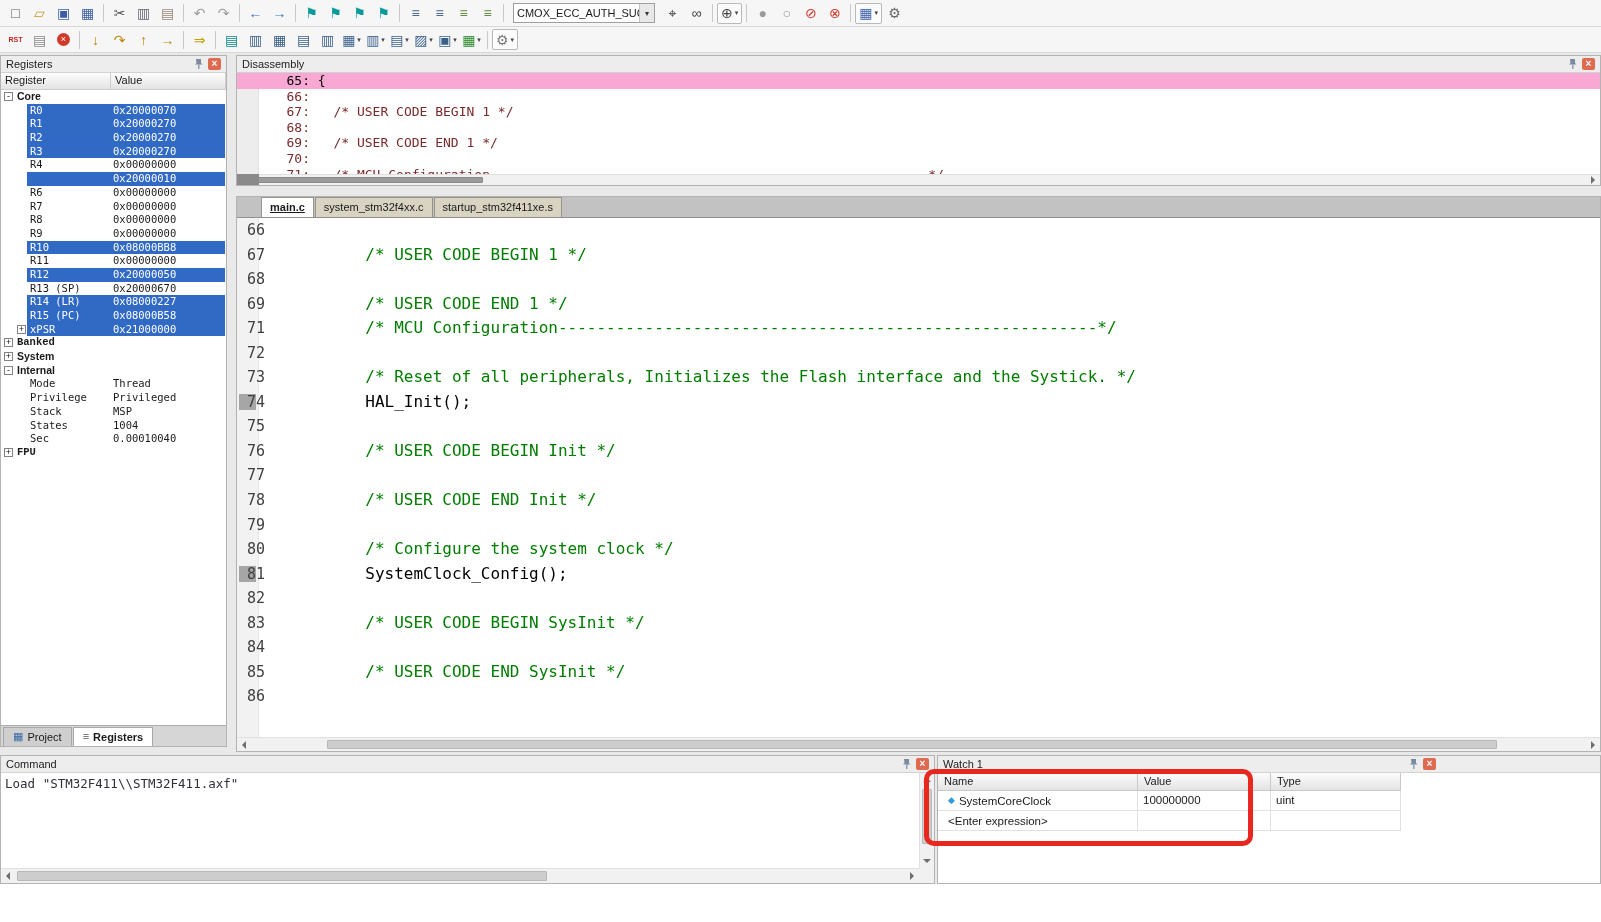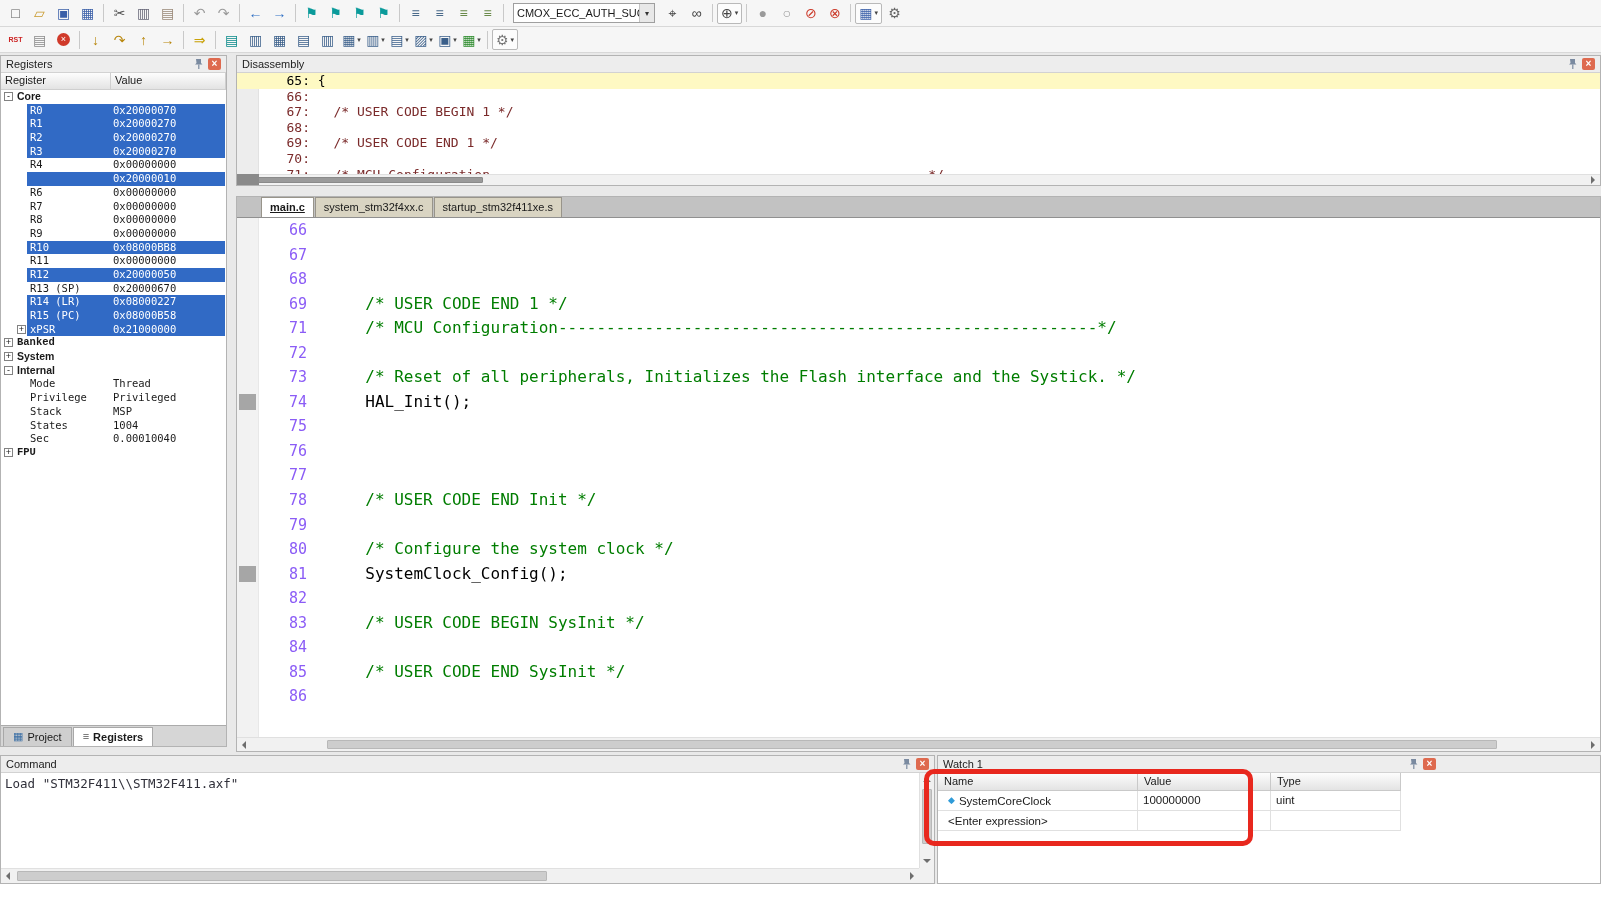--- a/index.html
+++ b/index.html
@@ -59,35 +59,35 @@
   .ltab.active{background:#fff;font-weight:bold}
   .ltab-icon{font-size:11px;line-height:1}
 
   
   #disasm-panel{left:236px;top:55px;width:1365px;height:131px}
   .disasm-margin{position:absolute;left:0;top:17px;width:22px;bottom:11px;background:#ededed;border-right:1px solid #e2e2e2}
   #disasm-lines{position:absolute;left:0;top:17px;right:0;bottom:11px;overflow:hidden;
     font-family:"DejaVu Sans Mono","Liberation Mono",monospace;font-size:13px;line-height:15.6px;
     white-space:pre;color:#7a2a2a;z-index:1}
   .dline{padding-left:26px;height:15.6px}
-  .dline.cur{background:#fef9c3;color:#000}
+  .dline.cur{background:#f9a8d4;color:#000}
   .disasm-corner{position:absolute;left:0;bottom:0;width:22px;height:11px;background:#8a8a8a;z-index:2}
 
   
   #editor{position:absolute;left:236px;top:196px;width:1365px;height:556px;background:#fff;border:1px solid #b3b3b3}
   #editor-tabs{height:21px;background:#c2c2c2;border-bottom:1px solid #909090;display:flex;align-items:flex-end;padding-left:24px}
   .etab{font-size:11px;padding:3px 8px;background:#d9d4c2;border:1px solid #98948a;border-bottom:none;
     margin-right:1px;height:20px;white-space:nowrap}
   .etab.active{background:#fff;font-weight:bold;text-decoration:underline}
   #editor-body{position:absolute;left:0;top:21px;right:0;bottom:14px;overflow:hidden;background:#fff}
   .emargin{position:absolute;left:0;top:0;width:22px;height:100%;background:#f2f2f2;border-right:1px solid #e8e8e8}
   .eline{position:relative;height:24.55px;line-height:24.55px;white-space:pre;
     font-family:"DejaVu Sans Mono","Liberation Mono",monospace}
   .emark{position:absolute;left:2px;top:4px;width:17px;height:16px;background:#a6a6a6}
-  .elnum{position:absolute;left:26px;width:44px;text-align:right;font-size:15px;color:#8b5cf6}
+  .elnum{position:absolute;left:10px;width:44px;font-size:15px;color:#404040}
   .ecode{position:absolute;left:109px;font-size:16px;color:#000}
   .ecode.comment{color:#007d00}
 
   
   .hscroll{position:absolute;background:#f1f1f1;border-top:1px solid #e0e0e0}
   .vscroll{position:absolute;background:#f1f1f1;border-left:1px solid #e0e0e0}
   .sb-btn{position:absolute;top:0;width:14px;height:100%;display:flex;align-items:center;justify-content:center}
   .sb-left{left:0}.sb-right{right:0}
   .sb-vbtn{position:absolute;left:0;width:100%;height:14px;display:flex;align-items:center;justify-content:center}
   .sb-top{top:0}.sb-bottom{bottom:0}
@@ -487,29 +487,29 @@
   <div id="editor">
     <div id="editor-tabs">
         <div class="etab active">main.c</div>
         <div class="etab">system_stm32f4xx.c</div>
         <div class="etab">startup_stm32f411xe.s</div>
       </div>
     <div id="editor-body">
       <div class="emargin"></div>
       <div id="editor-lines">
           <div class="eline"><span class="elnum">66</span><span class="ecode"></span></div>
-          <div class="eline"><span class="elnum">67</span></div>
+          <div class="eline"><span class="elnum">67</span><span class="ecode comment">  /* USER CODE BEGIN 1 */</span></div>
           <div class="eline"><span class="elnum">68</span><span class="ecode"></span></div>
           <div class="eline"><span class="elnum">69</span><span class="ecode comment">  /* USER CODE END 1 */</span></div>
           <div class="eline"><span class="elnum">71</span><span class="ecode comment">  /* MCU Configuration--------------------------------------------------------*/</span></div>
           <div class="eline"><span class="elnum">72</span><span class="ecode"></span></div>
           <div class="eline"><span class="elnum">73</span><span class="ecode comment">  /* Reset of all peripherals, Initializes the Flash interface and the Systick. */</span></div>
           <div class="eline"><div class="emark"></div><span class="elnum">74</span><span class="ecode">  HAL_Init();</span></div>
           <div class="eline"><span class="elnum">75</span><span class="ecode"></span></div>
-          <div class="eline"><span class="elnum">76</span></div>
+          <div class="eline"><span class="elnum">76</span><span class="ecode comment">  /* USER CODE BEGIN Init */</span></div>
           <div class="eline"><span class="elnum">77</span><span class="ecode"></span></div>
           <div class="eline"><span class="elnum">78</span><span class="ecode comment">  /* USER CODE END Init */</span></div>
           <div class="eline"><span class="elnum">79</span><span class="ecode"></span></div>
           <div class="eline"><span class="elnum">80</span><span class="ecode comment">  /* Configure the system clock */</span></div>
           <div class="eline"><div class="emark"></div><span class="elnum">81</span><span class="ecode">  SystemClock_Config();</span></div>
           <div class="eline"><span class="elnum">82</span><span class="ecode"></span></div>
           <div class="eline"><span class="elnum">83</span><span class="ecode comment">  /* USER CODE BEGIN SysInit */</span></div>
           <div class="eline"><span class="elnum">84</span><span class="ecode"></span></div>
           <div class="eline"><span class="elnum">85</span><span class="ecode comment">  /* USER CODE END SysInit */</span></div>
           <div class="eline"><span class="elnum">86</span><span class="ecode"></span></div>

